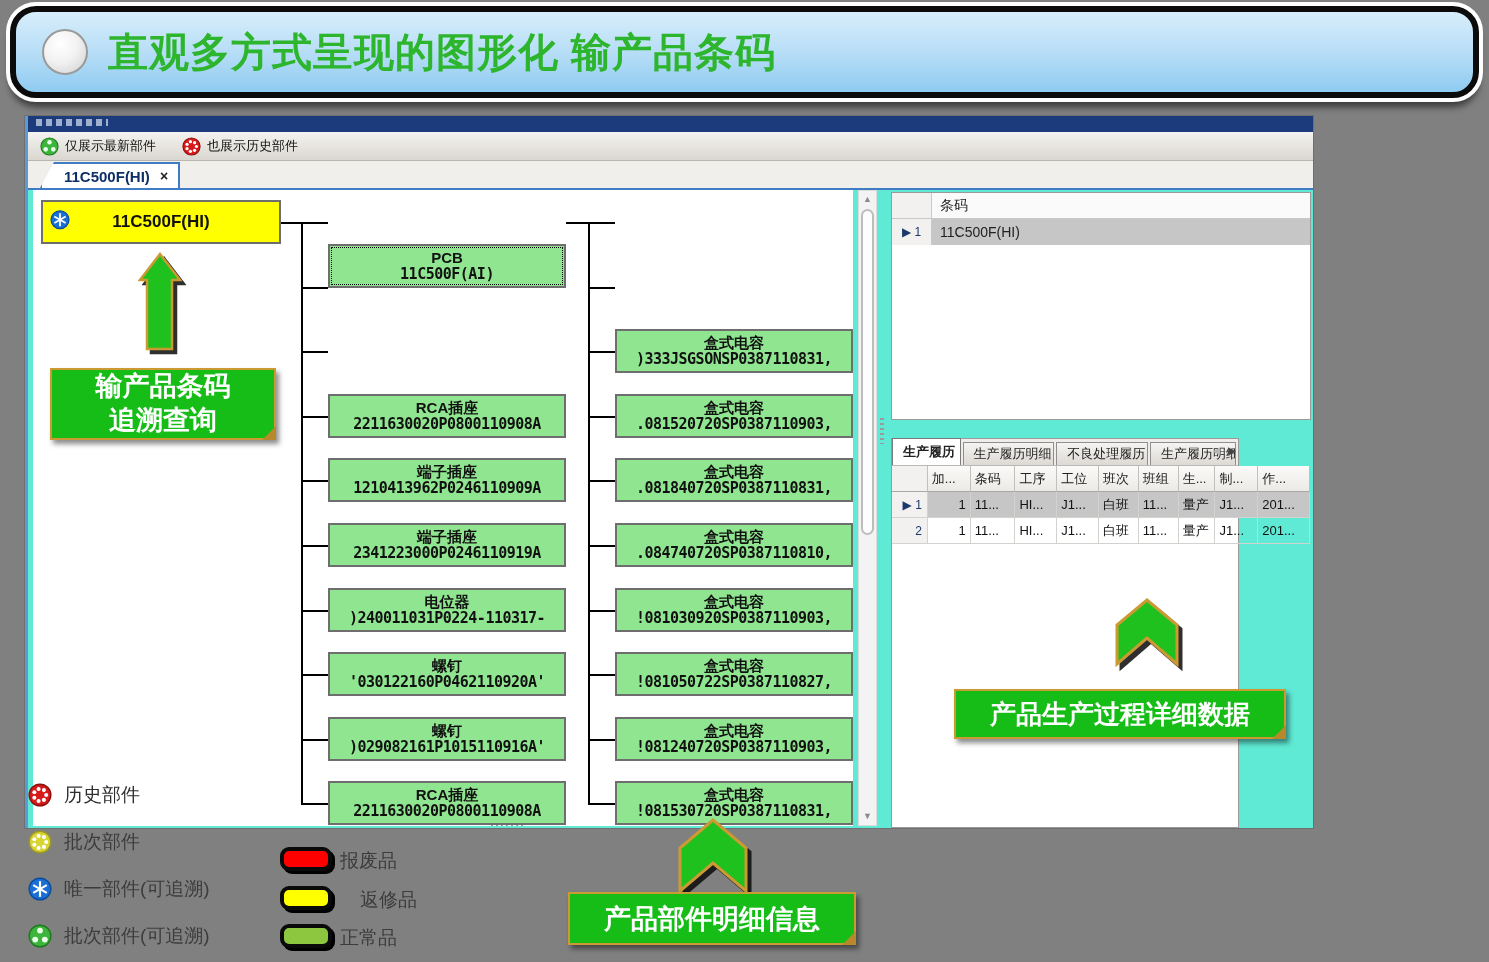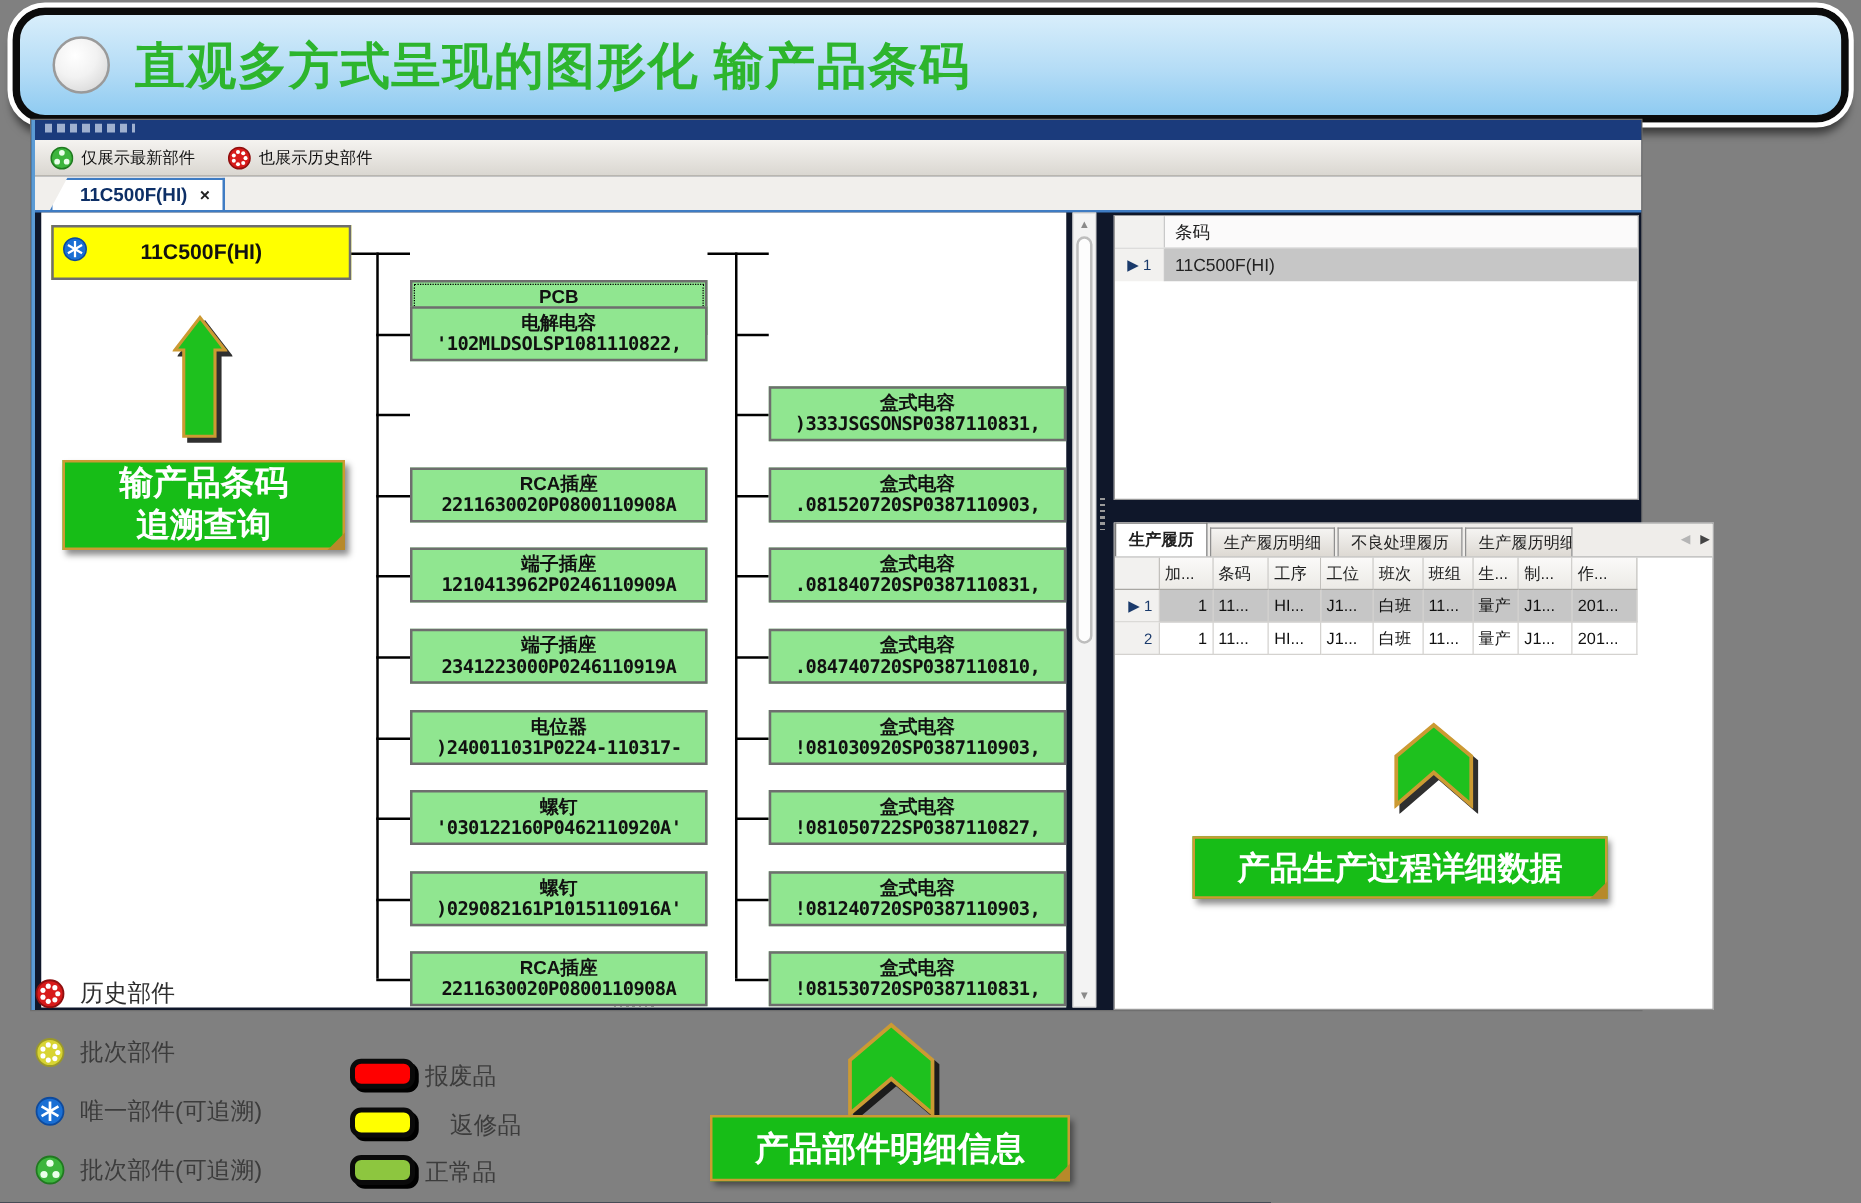--- a/index.html
+++ b/index.html
@@ -18,22 +18,22 @@
   }
   .banner-circle {
     width:46px; height:46px; border-radius:50%;
     background:radial-gradient(circle at 38% 32%, #ffffff 0%, #f2f2f2 45%, #cfcfcf 100%);
     border:2px solid #9a9a9a; margin-right:20px; flex:0 0 auto;
   }
   .banner-title { font-size:40px; font-weight:bold; color:#2db52d; letter-spacing:1px; }
 
   
   .app {
-    position:absolute; left:25px; top:96px; width:1288px; height:712px;
-    background:#0f172a; border-left:3px solid #5b9bd5; box-shadow:0 0 0 1px #6f6f6f;
+    position:absolute; left:25px; top:116px; width:1288px; height:712px;
+    background:#5eead4; border-left:3px solid #5b9bd5; box-shadow:0 0 0 1px #6f6f6f;
   }
   .titlebar { position:relative; height:16px; background:#1b3b7c; }
   .titlebar-frag {
     position:absolute; left:8px; top:3px; width:72px; height:7px;
     background:repeating-linear-gradient(90deg,#9fb0cf 0 6px,transparent 6px 10px);
   }
   .toolbar {
     height:29px; background:linear-gradient(#f5f3f0,#dad7d1);
     border-bottom:1px solid #b9b6b0; display:flex; align-items:center; padding-left:12px; gap:26px;
   }
@@ -73,21 +73,21 @@
   
   .right-area { position:absolute; left:859px; top:0; width:427px; height:640px; }
   .panel-box { position:absolute; background:#ffffff; border:1px solid #9a9a9a; }
   .bc-box { left:4px; top:2px; width:420px; height:228px; }
   .bc-header { display:flex; height:26px; border-bottom:1px solid #c9c9c9; background:#fbfafa; }
   .bc-rowhdr { width:40px; border-right:1px solid #c9c9c9; background:#f2f1ef; font-size:12px; color:#1a3a6b; display:flex; align-items:center; justify-content:center; gap:3px; }
   .bc-cell { flex:1; display:flex; align-items:center; padding-left:8px; font-size:14px; color:#222; }
   .bc-row { display:flex; height:26px; }
   .bc-row .bc-cell { background:#c6c6c6; font-weight:normal; }
 
-  .hist-box { left:4px; top:248px; width:480px; height:390px; }
+  .hist-box { left:4px; top:248px; width:348px; height:390px; }
   .tabs-row { position:relative; display:flex; height:27px; background:#efedea; border-bottom:1px solid #b9b9b9; align-items:flex-end; }
   .htab { height:23px; margin-right:2px; padding:0 10px; font-size:13px; color:#222;
     background:linear-gradient(#f5f4f2,#ddd9d3); border:1px solid #8f8f8f; border-bottom:none;
     display:flex; align-items:center; white-space:nowrap; overflow:hidden; }
   .htab.active { height:27px; background:#ffffff; font-weight:bold; border-color:#7a7a7a; }
   .tab-nav { position:absolute; right:2px; top:6px; display:flex; gap:8px; font-size:10px; }
   .tab-nav .prev { color:#b5b5b5; } .tab-nav .next { color:#444; }
 
   .grid { width:418px; }
   .grid-row { display:flex; height:26px; }
@@ -171,24 +171,20 @@
         <div class="wire" style="left: 268px; top: 32px; width: 2px; height: 581px;"></div>
         <div class="wire" style="left: 555px; top: 32px; width: 2px; height: 581px;"></div>
         <div class="wire" style="left: 248px; top: 32px; width: 20px; height: 2px;"></div>
         <div class="wire" style="left: 533px; top: 32px; width: 22px; height: 2px;"></div>
         <div class="wire" style="left: 268px; top: 32px; width: 27px; height: 2px;"></div>
         <div class="node green selected" style="left: 295px; top: 10px; width: 238px;">
           <div class="t">PCB</div>
           <div class="c">11C500F(AI)</div>
         </div>
         <div class="wire" style="left: 268px; top: 97px; width: 27px; height: 2px;"></div>
-        <div class="node green" style="left: 295px; top: 75px; width: 238px;">
-          <div class="t">电解电容</div>
-          <div class="c">'102MLDSOLSP1081110822,</div>
-        </div>
         <div class="wire" style="left: 268px; top: 161px; width: 27px; height: 2px;"></div>
         <div class="wire" style="left: 268px; top: 226px; width: 27px; height: 2px;"></div>
         <div class="node green" style="left: 295px; top: 204px; width: 238px;">
           <div class="t">RCA插座</div>
           <div class="c">2211630020P0800110908A</div>
         </div>
         <div class="wire" style="left: 268px; top: 290px; width: 27px; height: 2px;"></div>
         <div class="node green" style="left: 295px; top: 268px; width: 238px;">
           <div class="t">端子插座</div>
           <div class="c">1210413962P0246110909A</div>

